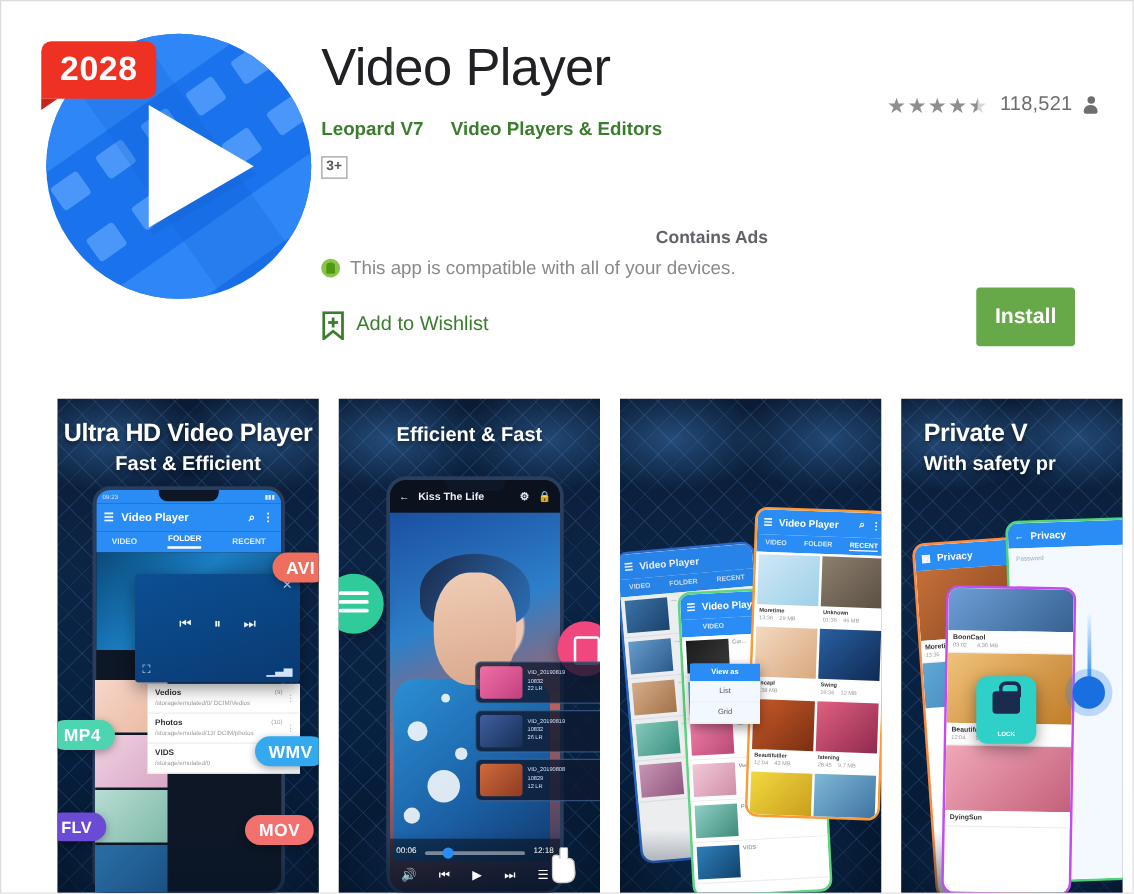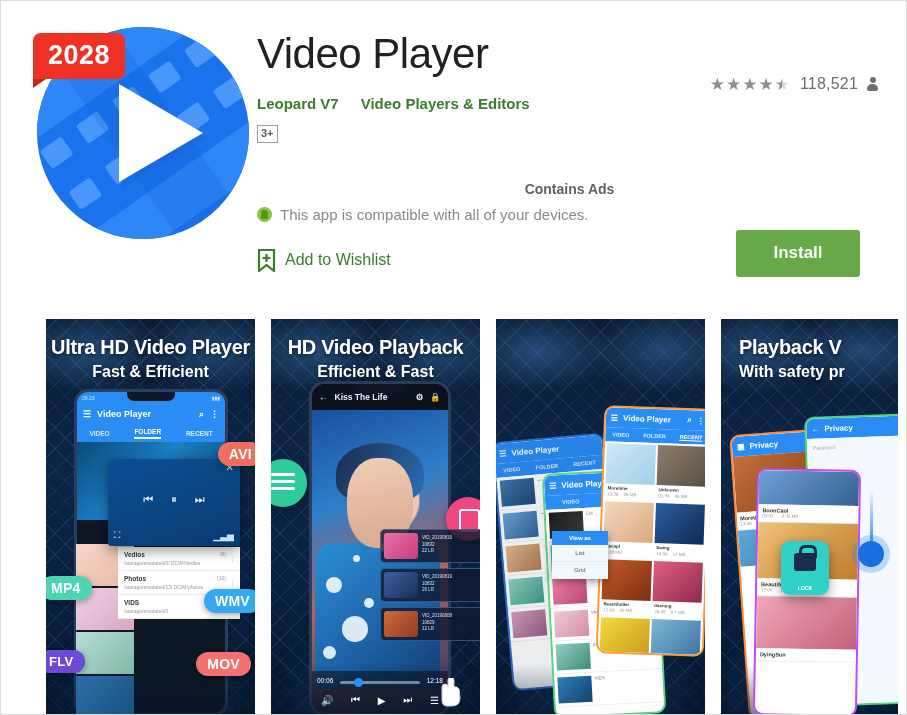--- a/index.html
+++ b/index.html
@@ -228,21 +228,21 @@
   .install-btn {
     position: absolute;
     right: 22px;
     bottom: -5px;
     background: #67a949;
     color: #fff;
     border: none;
     border-radius: 3px;
     font-size: 17px;
     font-weight: bold;
-    width: 124px;
+    width: 79px;
     height: 47px;
     cursor: pointer;
     font-family: "Liberation Sans", sans-serif;
   }
 
   
   .carousel {
     position: absolute;
     left: 0; top: 318px;
     width: 907px; height: 397px;
@@ -807,21 +807,20 @@
         <div class="fmt-badge b-mov">MOV</div>
         <div class="fmt-badge b-flv">FLV</div>
 
         <div class="shot-bottom-fade"></div>
       </div>
 
       <div class="shot">
         <div class="shot-bg-glow"></div>
         <div class="shot-mesh"></div>
         <div class="shot-head">
-          <div class="shot-h1">HD Video Playback</div>
           <div class="shot-h2">Efficient &amp; Fast</div>
         </div>
 
         <div class="phone s2-phone">
           <div class="notch"></div>
           <div class="s2-bar">
             <span>←</span>
             <span>Kiss The Life</span>
             <span style="flex:1"></span>
             <span>⚙</span>
@@ -1059,21 +1058,21 @@
           <div class="va-o">Grid</div>
         </div>
 
         <div class="shot-bottom-fade"></div>
       </div>
 
       <div class="shot clipped">
         <div class="shot-bg-glow"></div>
         <div class="shot-mesh"></div>
         <div class="shot-head">
-          <div class="shot-h1">Playback V</div>
+          <div class="shot-h1">Private V</div>
           <div class="shot-h2">With safety pr</div>
         </div>
 
         <div class="s4-ph s4-mid">
           <div class="s4-appbar">
             <span>←</span>
             <span>Privacy</span>
           </div>
           <div style="background:#f4f9ff;height:100%;padding:6px;font-size:5px;color:#9ab;">Password</div>
         </div>

